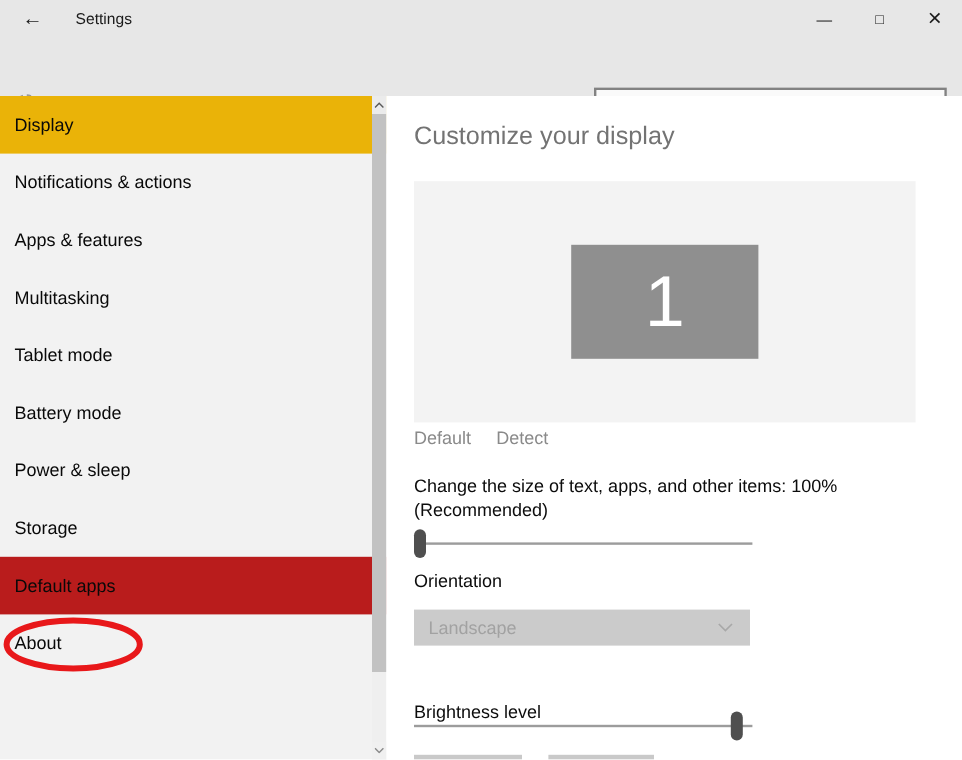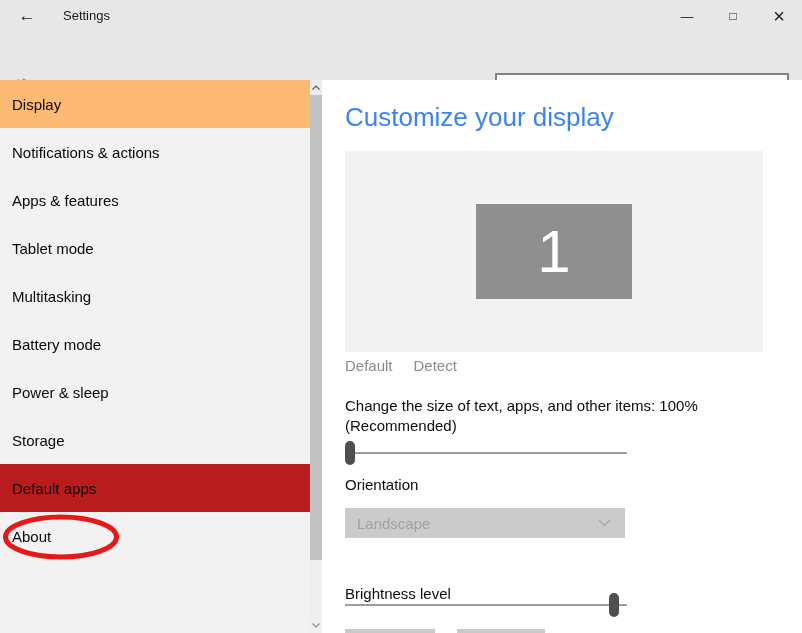--- a/index.html
+++ b/index.html
@@ -27,32 +27,32 @@
     background:#fafafa; border:2px solid #828282; display:flex; align-items:center; }
   .searchbox input { flex:1; border:none; outline:none; background:transparent;
     font-family:"Liberation Sans",sans-serif; font-size:14px; color:#333; padding:0 6px 0 9px; }
   .searchbox input::placeholder { color:#3f3f3f; opacity:1; }
   .search-glyph { width:26px; height:26px; display:flex; align-items:center; justify-content:center; cursor:pointer; }
 
   
   .sidebar { position:absolute; left:0; top:80px; width:322px; height:553px; background:#f2f2f2; }
   .side-item { position:relative; width:322px; height:48px; display:flex; align-items:center;
     padding-left:12px; font-size:15px; color:#090909; cursor:pointer; }
-  .side-item.selected { background:#fdba74; }
+  .side-item.selected { background:#eab308; }
   .side-item.hovered  { background:#b91c1c; }
 
   .scrollbar { position:absolute; right:0; top:0; width:12px; height:553px; background:#efefef; }
   .scroll-btn { position:absolute; left:0; width:12px; height:15px; background:#ebebeb;
     display:flex; align-items:center; justify-content:center; cursor:pointer; }
   .scroll-btn.up { top:0; } .scroll-btn.down { bottom:0; background:#f0f0f0; }
   .scroll-thumb { position:absolute; left:0; top:15px; width:12px; height:465px; background:#c2c2c2; cursor:grab; }
 
   
   .content { position:absolute; left:322px; top:80px; width:480px; height:553px; background:#ffffff; }
-  .page-title { position:absolute; left:23px; top:22px; font-size:26px; font-weight:300; color:#3b82f6; }
+  .page-title { position:absolute; left:23px; top:22px; font-size:21px; font-weight:300; color:#737373; }
   .monitor-panel { position:absolute; left:23px; top:71px; width:418px; height:201px; background:#f3f3f3;
     display:flex; align-items:center; justify-content:center; }
   .monitor { width:156px; height:95px; background:#8f8f8f; display:flex; align-items:center;
     justify-content:center; cursor:pointer; }
   .monitor-num { font-size:60px; font-weight:200; color:#ffffff; line-height:1; }
   .id-row { position:absolute; left:23px; top:277px; display:flex; gap:21px; }
   .id-row span { font-size:15px; color:#8a8a8a; cursor:pointer; }
   .scale-text { position:absolute; left:23px; top:316px; width:390px; font-size:15px;
     line-height:20px; color:#0c0c0c; }
   .slider { position:absolute; left:23px; width:282px; height:24px; cursor:pointer; }
@@ -120,24 +120,24 @@
     <div class="side-item selected">
       <span>Display</span>
     </div>
     <div class="side-item">
       <span>Notifications &amp; actions</span>
     </div>
     <div class="side-item">
       <span>Apps &amp; features</span>
     </div>
     <div class="side-item">
+      <span>Multitasking</span>
+    </div>
+    <div class="side-item">
       <span>Tablet mode</span>
-    </div>
-    <div class="side-item">
-      <span>Multitasking</span>
     </div>
     <div class="side-item">
       <span>Battery mode</span>
     </div>
     <div class="side-item">
       <span>Power &amp; sleep</span>
     </div>
     <div class="side-item">
       <span>Storage</span>
     </div>

